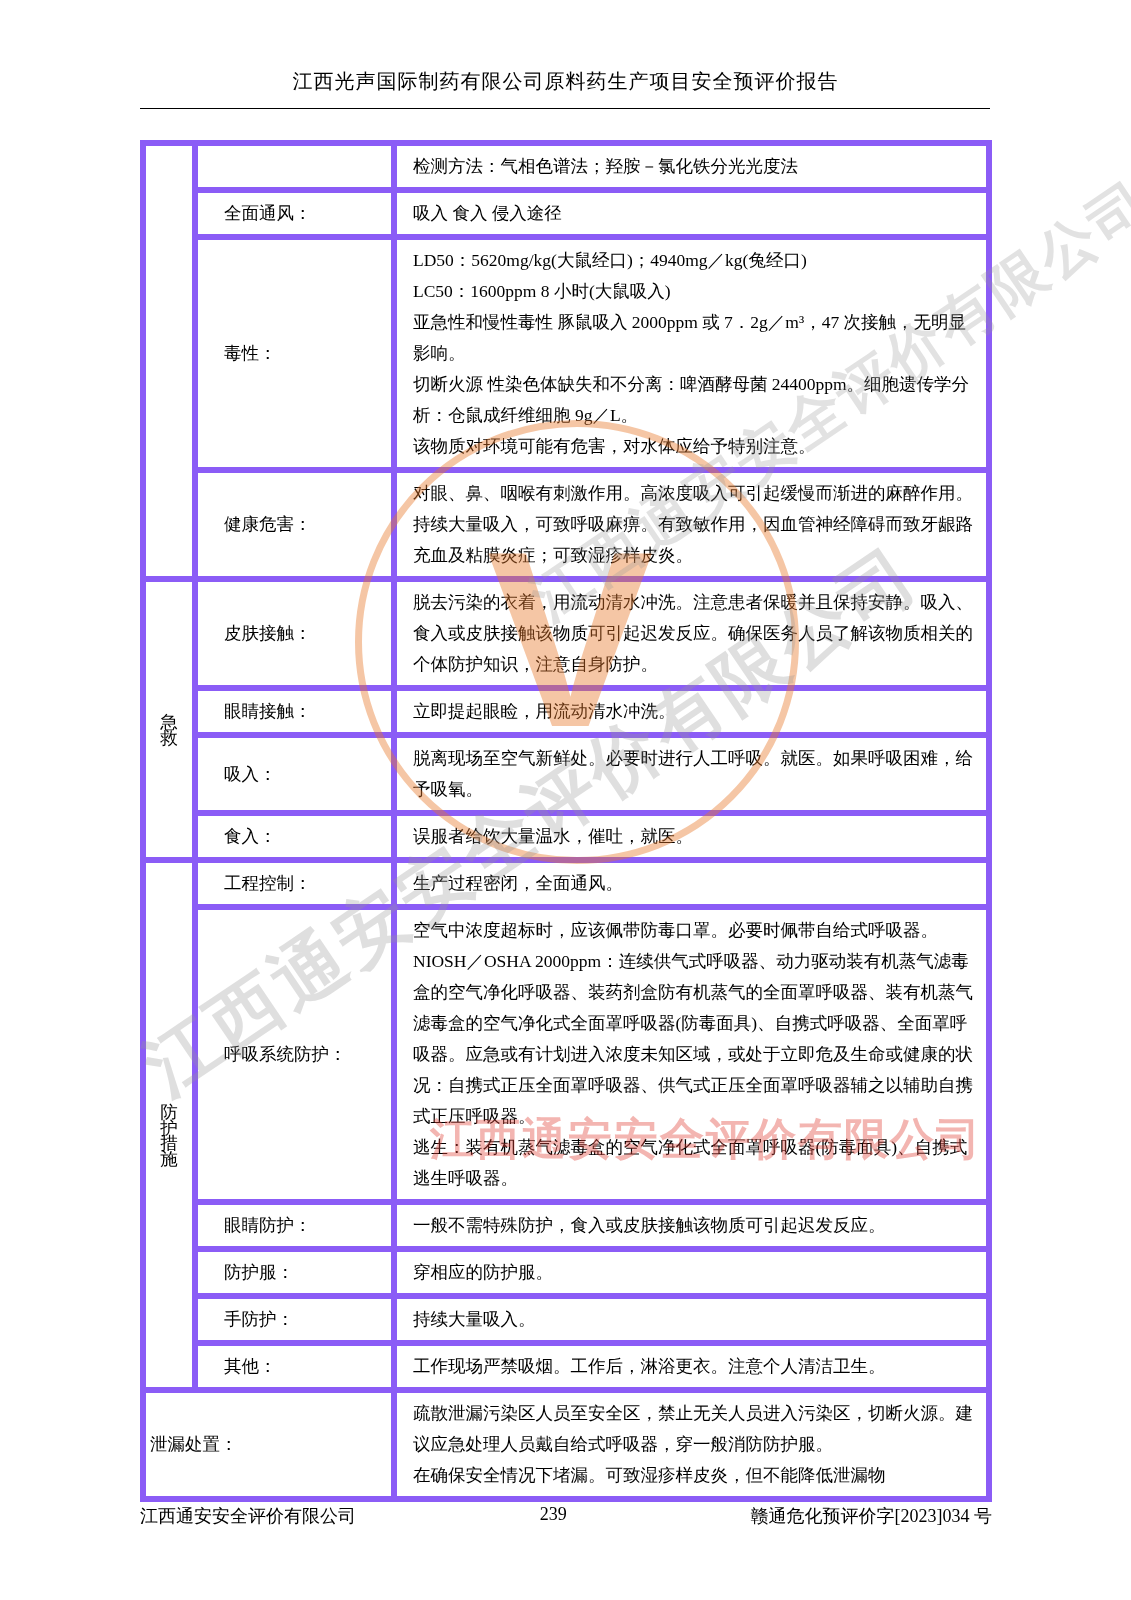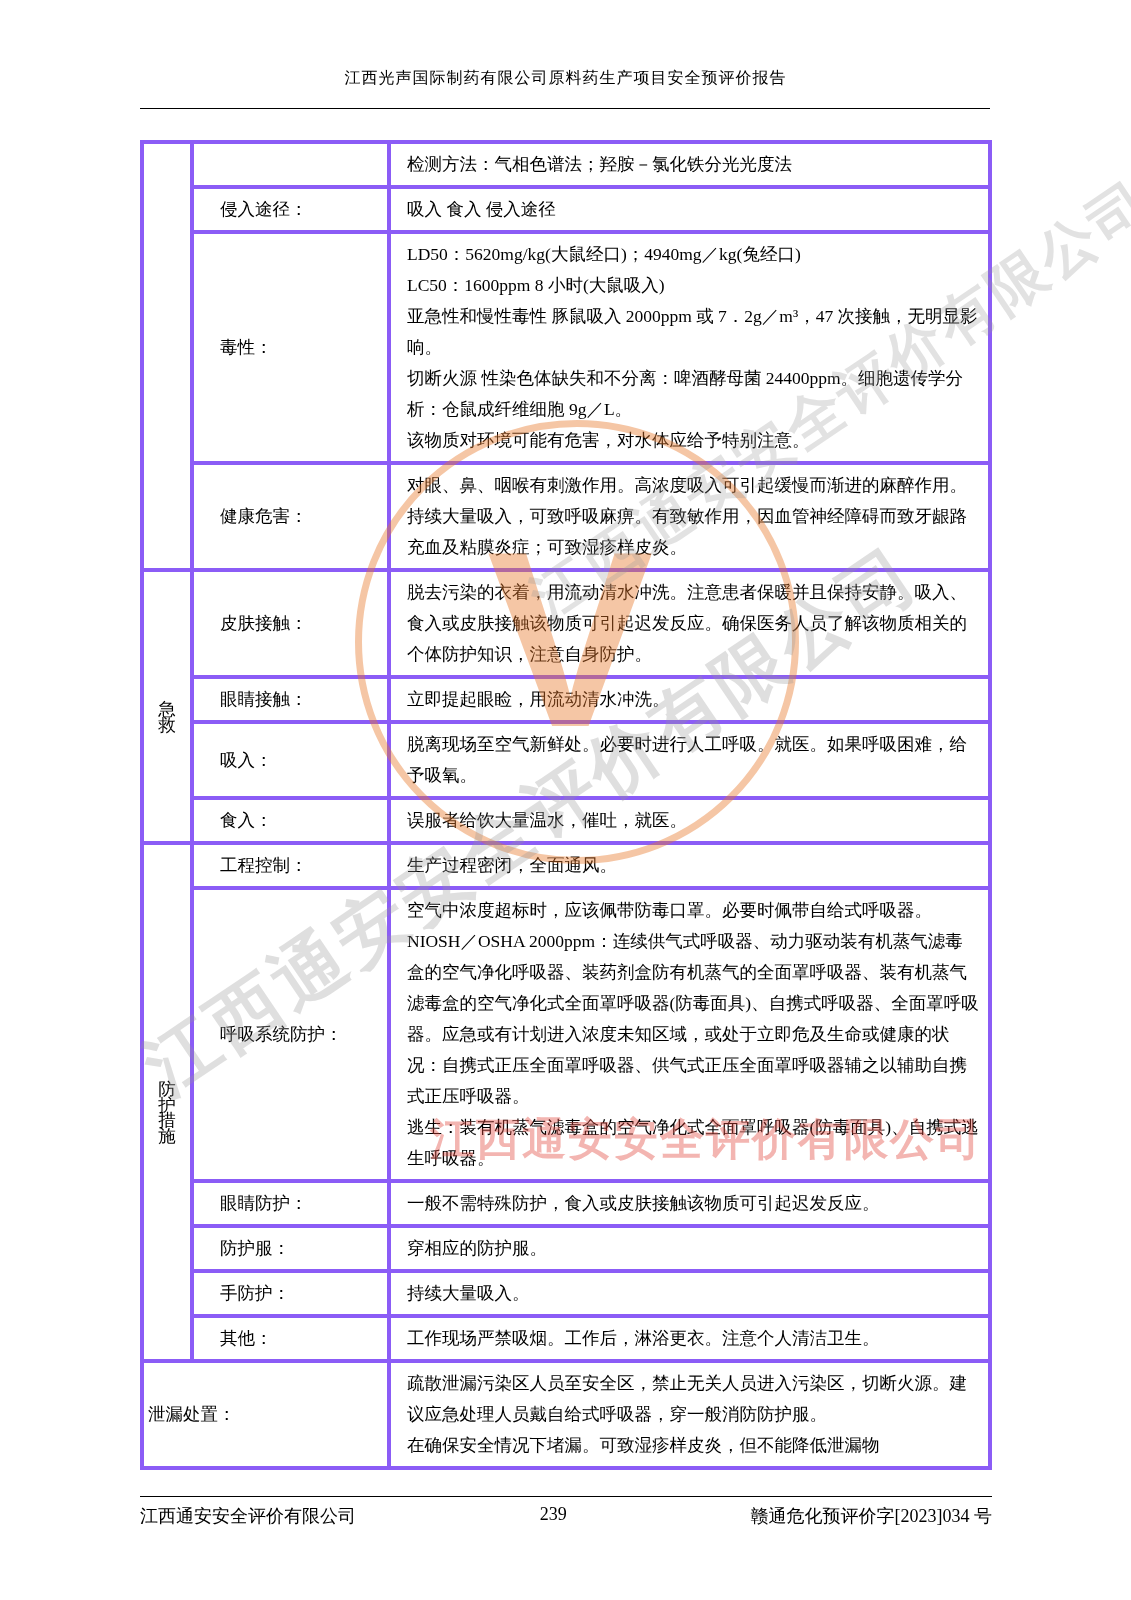--- a/index.html
+++ b/index.html
@@ -73,42 +73,42 @@
     white-space: nowrap;
     letter-spacing: 2px;
   }
 
   
   .page-header {
     position: absolute;
     left: 0; top: 68px;
     width: 1131px;
     text-align: center;
-    font-size: 16px;
+    font-size: 20px;
     letter-spacing: 1px;
   }
   .header-rule {
     position: absolute;
     left: 140px; top: 108px;
     width: 850px;
     border-bottom: 1.6px solid #000;
   }
 
   
   .doc-table {
     position: absolute;
     left: 140px;
     top: 140px;
     width: 852px;
     border-collapse: collapse;
     table-layout: fixed;
     z-index: 2;
   }
   .doc-table td {
-    border: 4px solid #8b5cf6;
+    border: 6px solid #8b5cf6;
     vertical-align: middle;
     font-size: 17.5px;
     line-height: 31px;
     padding: 5px 9px;
   }
   td.colgroup {
     width: 42px;
     text-align: center;
     padding: 4px 2px;
   }
@@ -165,21 +165,21 @@
 
     <tr>
       <td class="colgroup" rowspan="4"></td>
       <td class="collabel"></td>
       <td class="colbody">
         <p class="cell-p">检测方法：气相色谱法；羟胺－氯化铁分光光度法</p>
       </td>
     </tr>
 
     <tr>
-      <td class="collabel indent">侵入途径：</td>
+      <td class="collabel indent">全面通风：</td>
       <td class="colbody">
         <p class="cell-p">吸入  食入  侵入途径</p>
       </td>
     </tr>
 
     <tr>
       <td class="collabel indent">毒性：</td>
       <td class="colbody">
         <p class="cell-p">LD50：5620mg/kg(大鼠经口)；4940mg／kg(兔经口)</p>
         <p class="cell-p">LC50：1600ppm 8 小时(大鼠吸入)</p>

